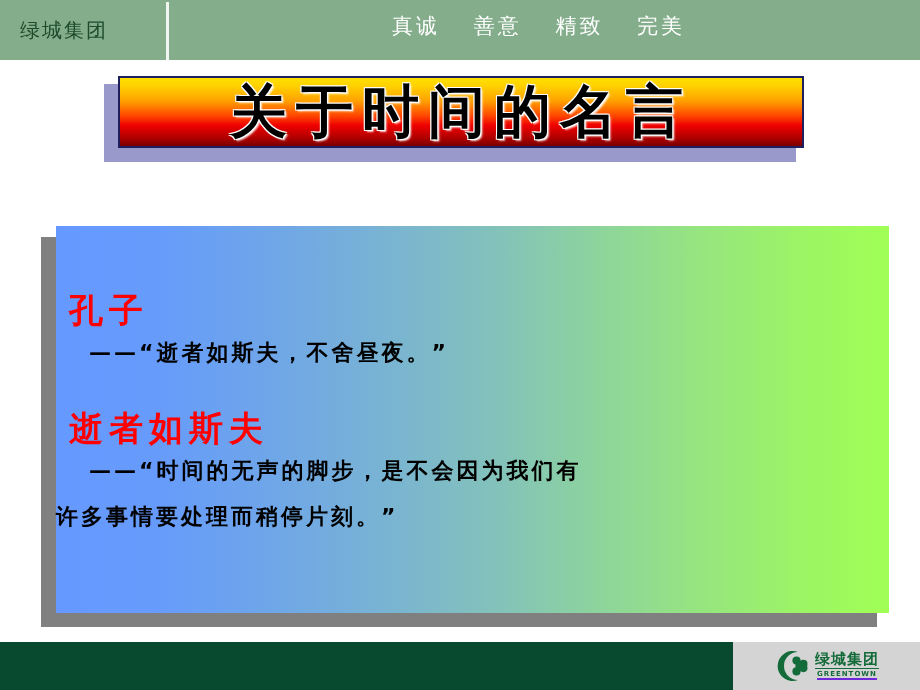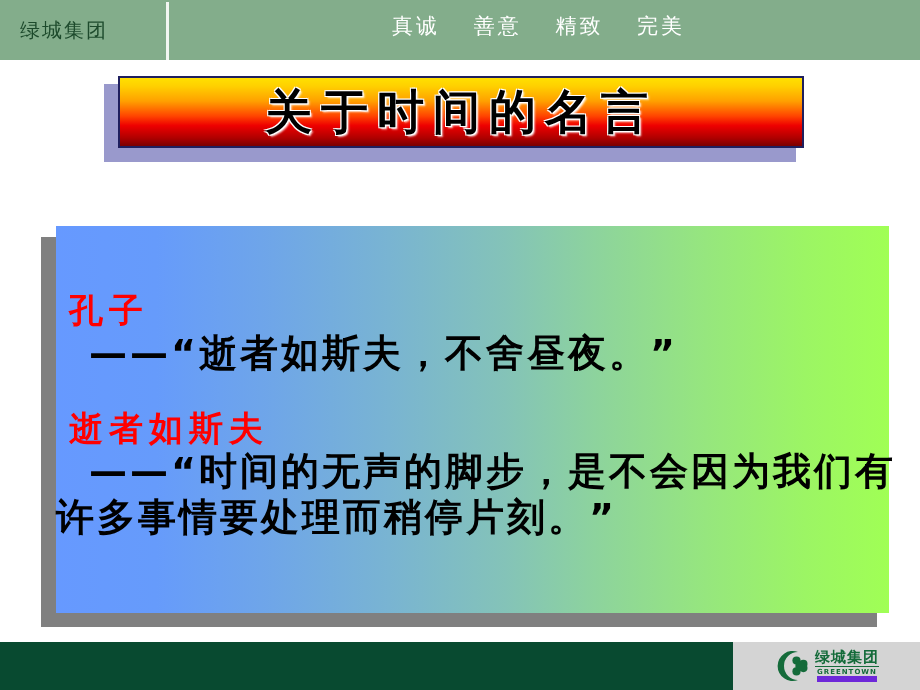--- a/index.html
+++ b/index.html
@@ -73,21 +73,21 @@
         #ffa000 34%,
         #ff4400 56%,
         #ee0000 70%,
         #b00000 88%,
         #7a0000 100%);
     display: flex;
     align-items: center;
     justify-content: center;
   }
   .title-text {
-    font-size: 47px;
+    font-size: 57px;
     font-weight: bold;
     color: #000000;
     letter-spacing: 9px;
     white-space: nowrap;
     text-shadow:
       1px 1px 0 #ffffff, -1px -1px 0 #ffffff,
       1px -1px 0 #ffffff, -1px 1px 0 #ffffff,
       2px 2px 2px rgba(255,255,255,0.85);
     font-family: "DejaVu Sans", "Liberation Sans", sans-serif;
   }
@@ -141,21 +141,21 @@
     font-size: 34px;
     letter-spacing: 6px;
     margin-left: 13px;
     line-height: 40px;
     white-space: nowrap;
     font-family: "DejaVu Sans", "Liberation Sans", sans-serif;
   }
   .quote-line {
     color: #000000;
     font-weight: bold;
-    font-size: 38px;
+    font-size: 22px;
     letter-spacing: 3px;
     line-height: 46px;
     white-space: nowrap;
     font-family: "DejaVu Sans", "Liberation Sans", sans-serif;
   }
   .quote-line.indent-1 { margin-left: 33px; }
   .quote-line.indent-2 { }
 
   
   .footer-band {
@@ -214,21 +214,21 @@
     white-space: nowrap;
     border-bottom: 1px solid #146b3a;
     padding-bottom: 1px;
   }
   .logo-en {
     font-size: 7px;
     font-weight: bold;
     color: #146b3a;
     letter-spacing: 1px;
     margin-top: 2px;
-    border-bottom: 6px solid #6d28d9;
+    border-bottom: 2px solid #6d28d9;
     white-space: nowrap;
   }
 </style>
 </head>
 <body>
 
 <div class="header-band">
   <div class="header-brand">绿城集团</div>
   <div class="header-divider"></div>
 </div>

